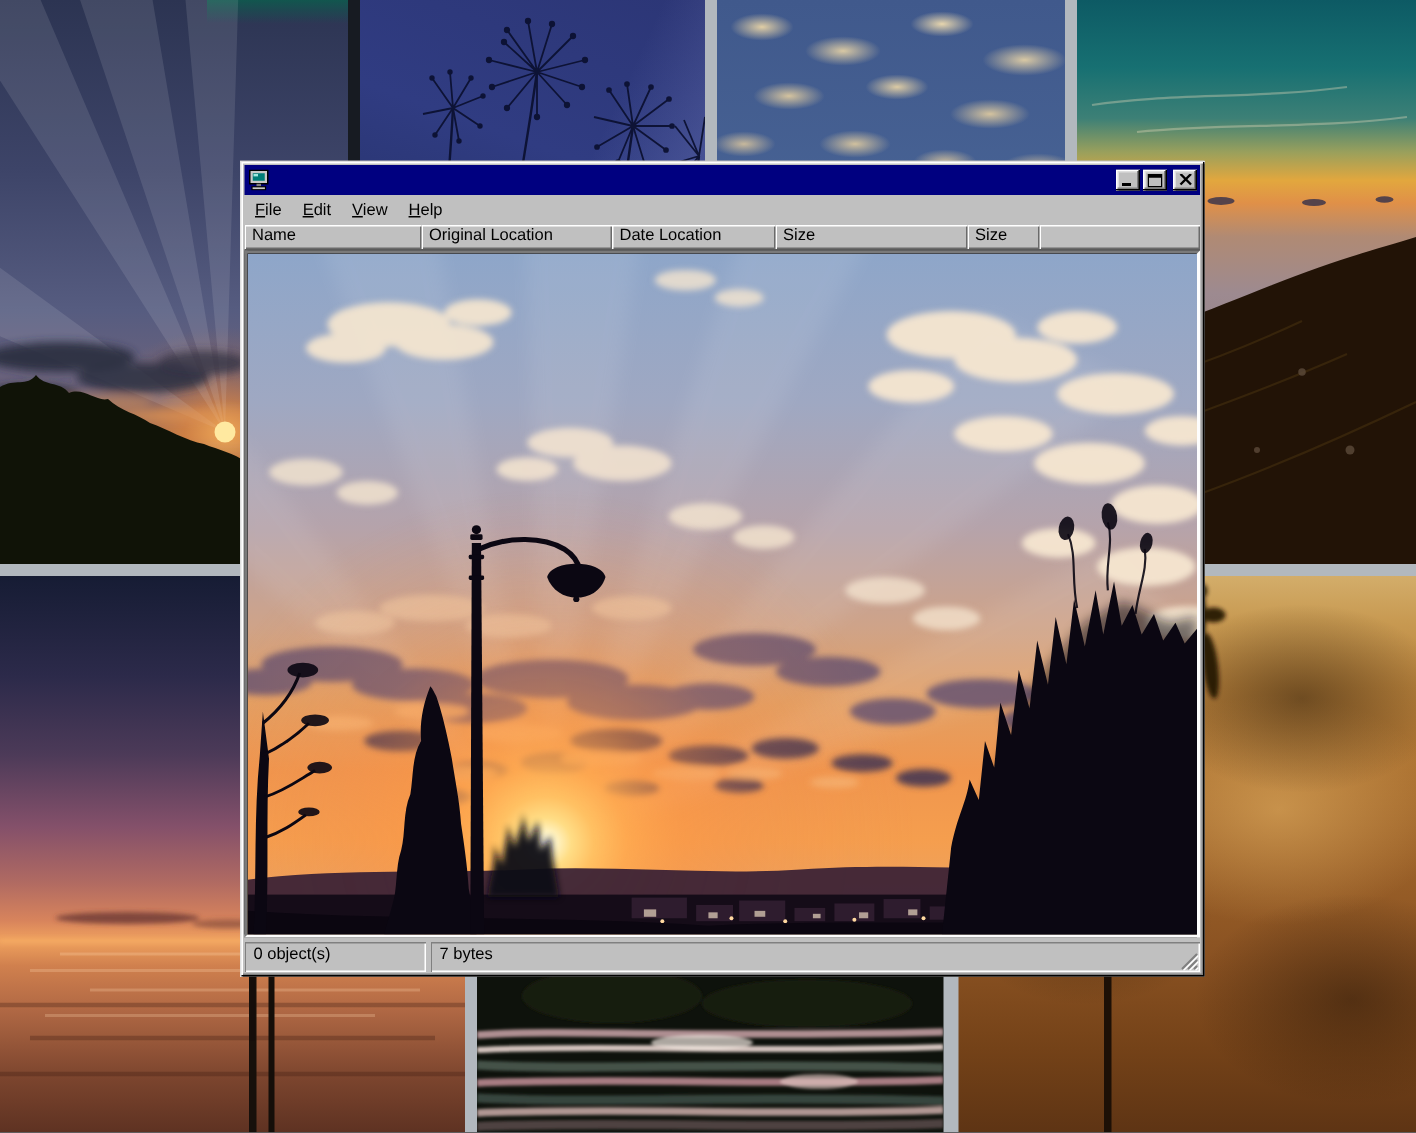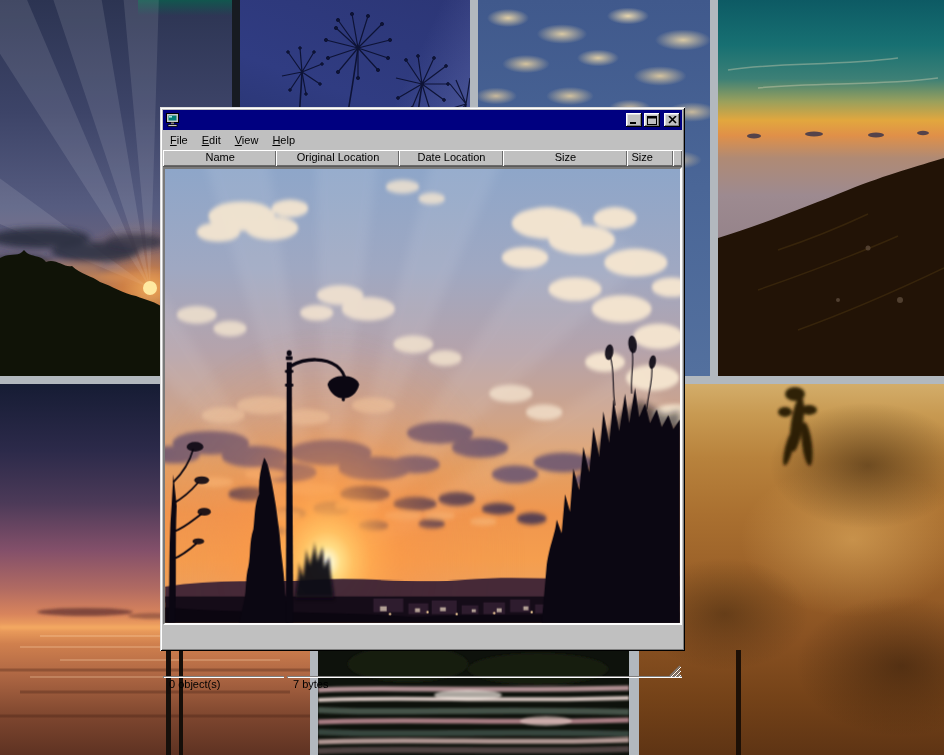--- a/index.html
+++ b/index.html
@@ -42,44 +42,44 @@
   #tileF{left:318px;top:384px;width:311px;height:371px;background:#0e120c;}
   #tileG{left:639px;top:384px;width:305px;height:371px;
     background:
       radial-gradient(140px 90px at 75% 22%, rgba(40,24,8,.5), transparent 70%),
       radial-gradient(120px 80px at 28% 62%, rgba(50,30,10,.45), transparent 70%),
       radial-gradient(150px 100px at 86% 76%, rgba(40,22,8,.5), transparent 70%),
       radial-gradient(160px 110px at 70% 42%, rgba(235,185,105,.5), transparent 70%),
       linear-gradient(180deg,#d3ad6a 0%,#c89a52 8%,#b8823c 20%,#aa7030 35%,#9c6229 50%,#8a5222 68%,#744218 85%,#5e3414 100%);}
 
   
-  .window{position:absolute;left:160px;top:107px;width:525px;height:544px;background:#c0c0c0;
+  .window{position:absolute;left:160px;top:107px;width:643px;height:544px;background:#c0c0c0;
     padding:3px;box-sizing:border-box;display:flex;flex-direction:column;
     box-shadow:inset 1px 1px 0 #dfdfdf, inset -1px -1px 0 #000, inset 2px 2px 0 #fff, inset -2px -2px 0 #808080;}
   .titlebar{height:18px;min-height:18px;background:#000080;display:flex;align-items:center;
     padding:1px 2px;gap:3px;}
   .title-icon{width:16px;height:14px;flex:0 0 auto;}
   .title-text{color:#fff;font-size:11px;font-weight:bold;flex:1;}
   .tb-buttons{display:flex;gap:2px;margin-left:auto;}
   .tb-btn{width:16px;height:14px;background:#c0c0c0;display:flex;align-items:center;justify-content:center;
     box-shadow:inset -1px -1px 0 #000, inset 1px 1px 0 #fff, inset -2px -2px 0 #808080, inset 2px 2px 0 #dfdfdf;}
   .tb-btn.close{margin-left:2px;}
   .menubar{height:20px;min-height:20px;display:flex;align-items:center;padding-left:1px;}
   .menu-item{font-size:11px;color:#000;padding:2px 8px 3px 6px;}
   .colheaders{height:16px;min-height:16px;display:flex;border-bottom:1px solid #5a5a5a;}
   .colseg{background:#c0c0c0;font-size:11px;color:#000;padding:1px 4px 0 5px;box-sizing:border-box;
-    box-shadow:inset 1px 1px 0 #fff, inset -1px -1px 0 #6a6a6a;white-space:nowrap;overflow:hidden;text-align:center;}
+    box-shadow:inset 1px 1px 0 #fff, inset -1px -1px 0 #6a6a6a;white-space:nowrap;overflow:hidden;}
   .colseg.right{text-align:left;padding-right:7px;}
   .viewport{flex:1;position:relative;overflow:hidden;background:#000;
     border-left:2px solid #7a7a7a;border-top:2px solid #7a7a7a;
     border-right:2px solid #fdfdfd;border-bottom:2px solid #fdfdfd;}
   .viewport svg{position:absolute;left:0;top:0;width:100%;height:100%;}
   .statusbar{height:20px;min-height:20px;display:flex;gap:3px;padding-top:3px;}
   .status-panel{box-shadow:inset 1px 1px 0 #808080, inset -1px -1px 0 #fff;
-    font-size:11px;color:#000;padding:2px 6px 0;box-sizing:border-box;margin-top:48px;}
+    font-size:11px;color:#000;padding:2px 6px 0;box-sizing:border-box;}
   .sp1{width:121px;}
   .sp2{flex:1;position:relative;}
   .grip{position:absolute;right:1px;bottom:1px;width:13px;height:13px;}
 </style>
 </head>
 <body>
 
 <div class="stage">
 
   <div class="tile" id="tileA">

